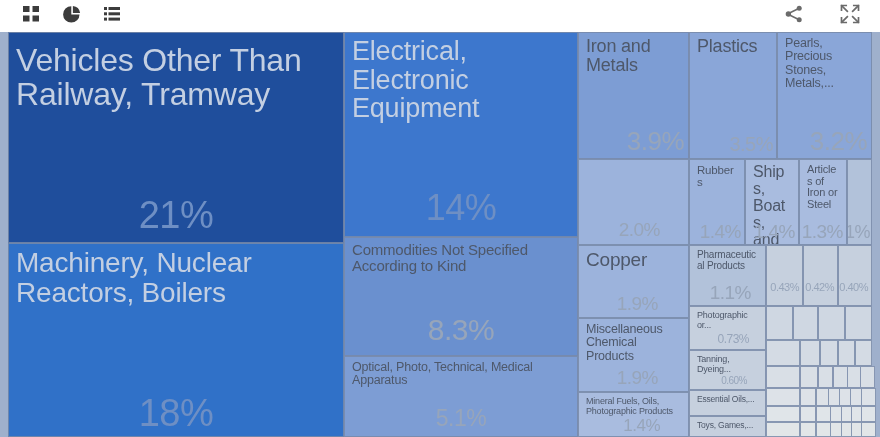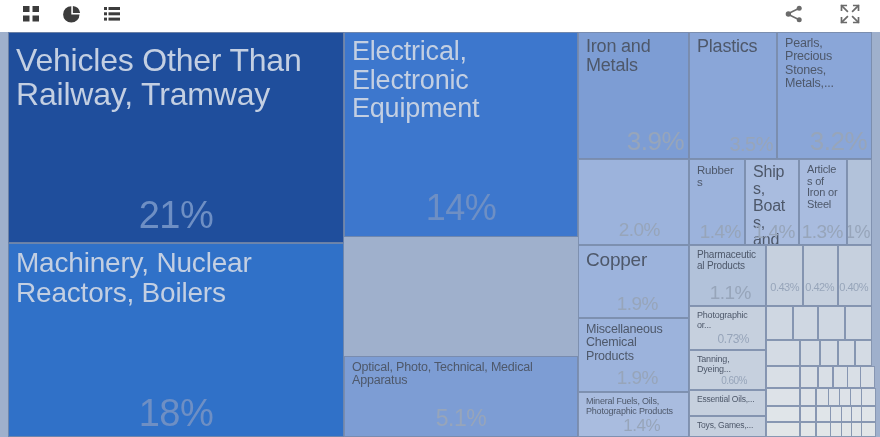--- a/index.html
+++ b/index.html
@@ -122,20 +122,24 @@
     <div class="tile dark" style="left:8px; top:211px; width:336px; height:194px; background:#3071c8;">
       <span class="t-title" style="font-size:28px;">Machinery, Nuclear Reactors, Boilers</span>
       <span class="t-pct pct-center" style="font-size:38px; bottom:4px;">18%</span>
     </div>
 
     <div class="tile dark" style="left:344px; top:0px; width:234px; height:205px; background:#3d77cd;">
       <span class="t-title" style="font-size:27px;">Electrical, Electronic Equipment</span>
       <span class="t-pct pct-center" style="font-size:36px; bottom:10px;">14%</span>
     </div>
 
+    <div class="tile light" style="left:344px; top:205px; width:234px; height:119px; background:#6a90cf;">
+      <span class="t-title" style="font-size:15px;">Commodities Not Specified According to Kind</span>
+      <span class="t-pct pct-center" style="font-size:30px; bottom:10px;">8.3%</span>
+    </div>
 
     <div class="tile light" style="left:344px; top:324px; width:234px; height:81px; background:#7d9dd4;">
       <span class="t-title" style="font-size:12.5px;">Optical, Photo, Technical, Medical Apparatus</span>
       <span class="t-pct pct-center" style="font-size:23px; bottom:6px;">5.1%</span>
     </div>
 
     <div class="tile light" style="left:578px; top:0px; width:111px; height:127px; background:#7d9dd4;">
       <span class="t-title" style="font-size:18px;">Iron and Metals</span>
       <span class="t-pct" style="font-size:26px; bottom:4px; right:4px;">3.9%</span>
     </div>

